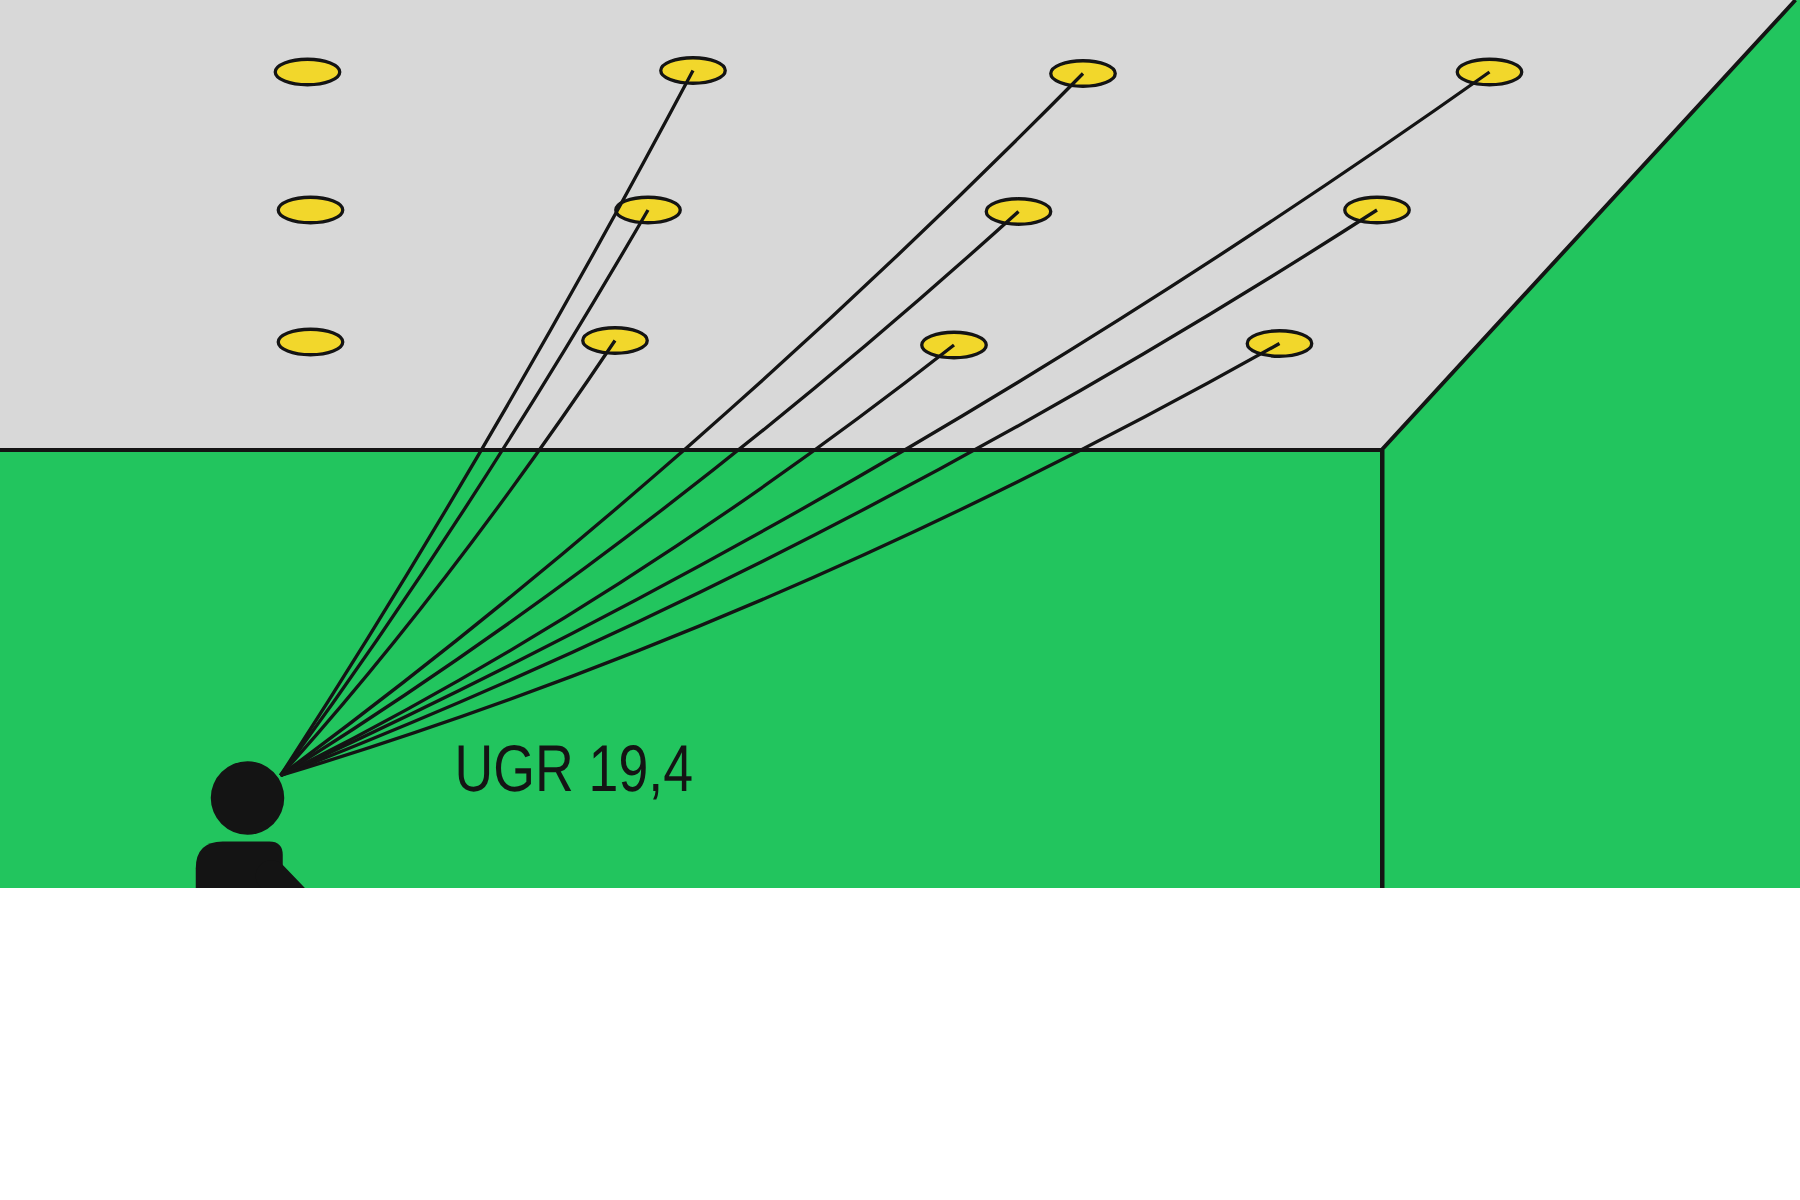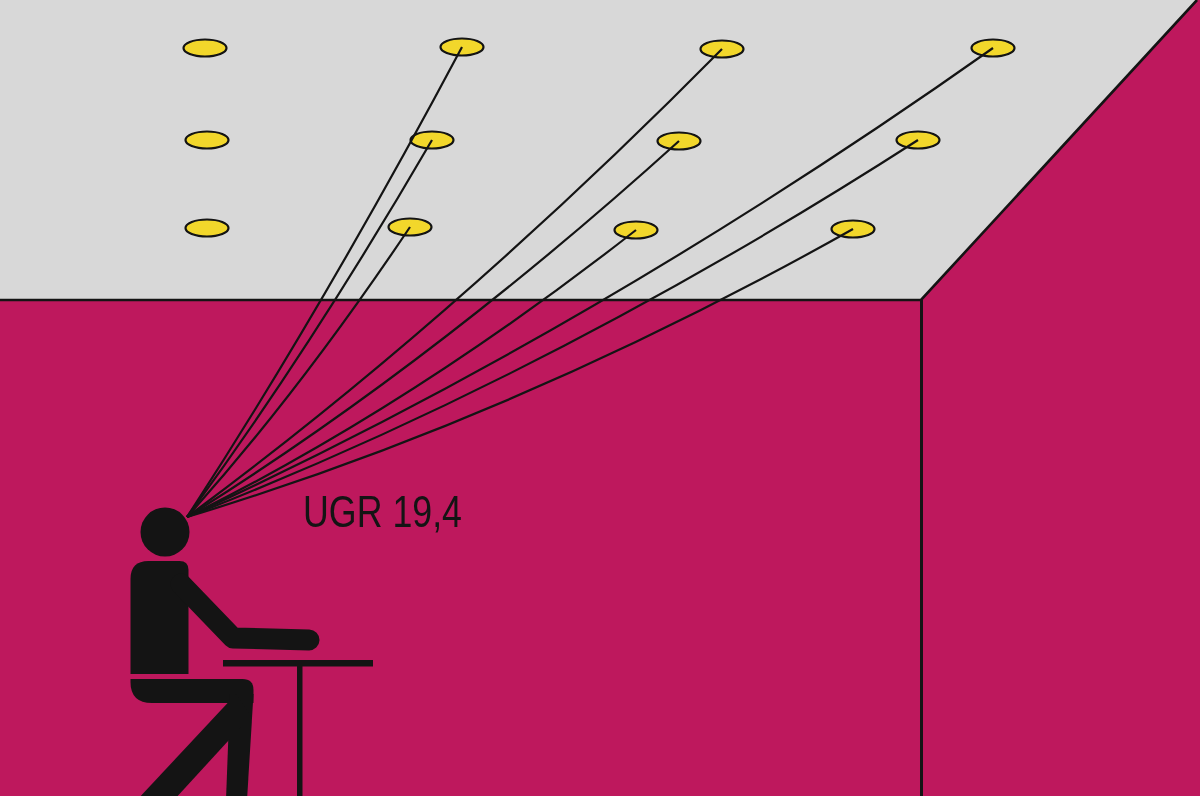--- a/index.html
+++ b/index.html
@@ -1,16 +1,16 @@
 <!DOCTYPE html>
 <html><head>
 <meta charset="utf-8">
 <style>
   html,body{margin:0;padding:0;background:#fff;}
-  .stage{position:relative;width:1200px;height:796px;overflow:hidden;background:#be185d;}
+  .stage{position:relative;width:1200px;height:592px;overflow:hidden;background:#22c55e;}
   svg{display:block;width:1200px;height:800px;}
   .ugr-label{font-family:"Liberation Sans",sans-serif;font-weight:400;}
 </style>
 </head>
 <body>
 
 <div class="stage">
   <svg viewBox="0 0 1200 800" xmlns="http://www.w3.org/2000/svg">
 
     <g>

